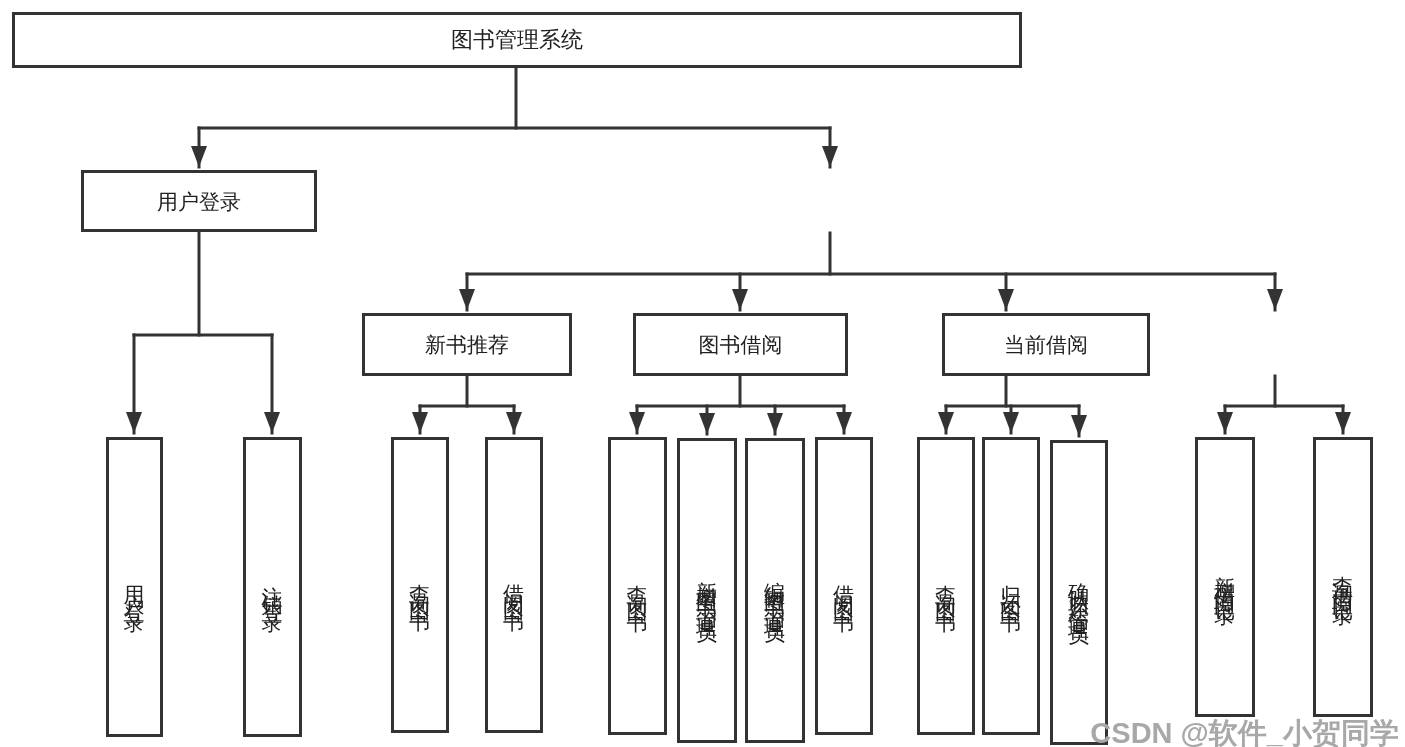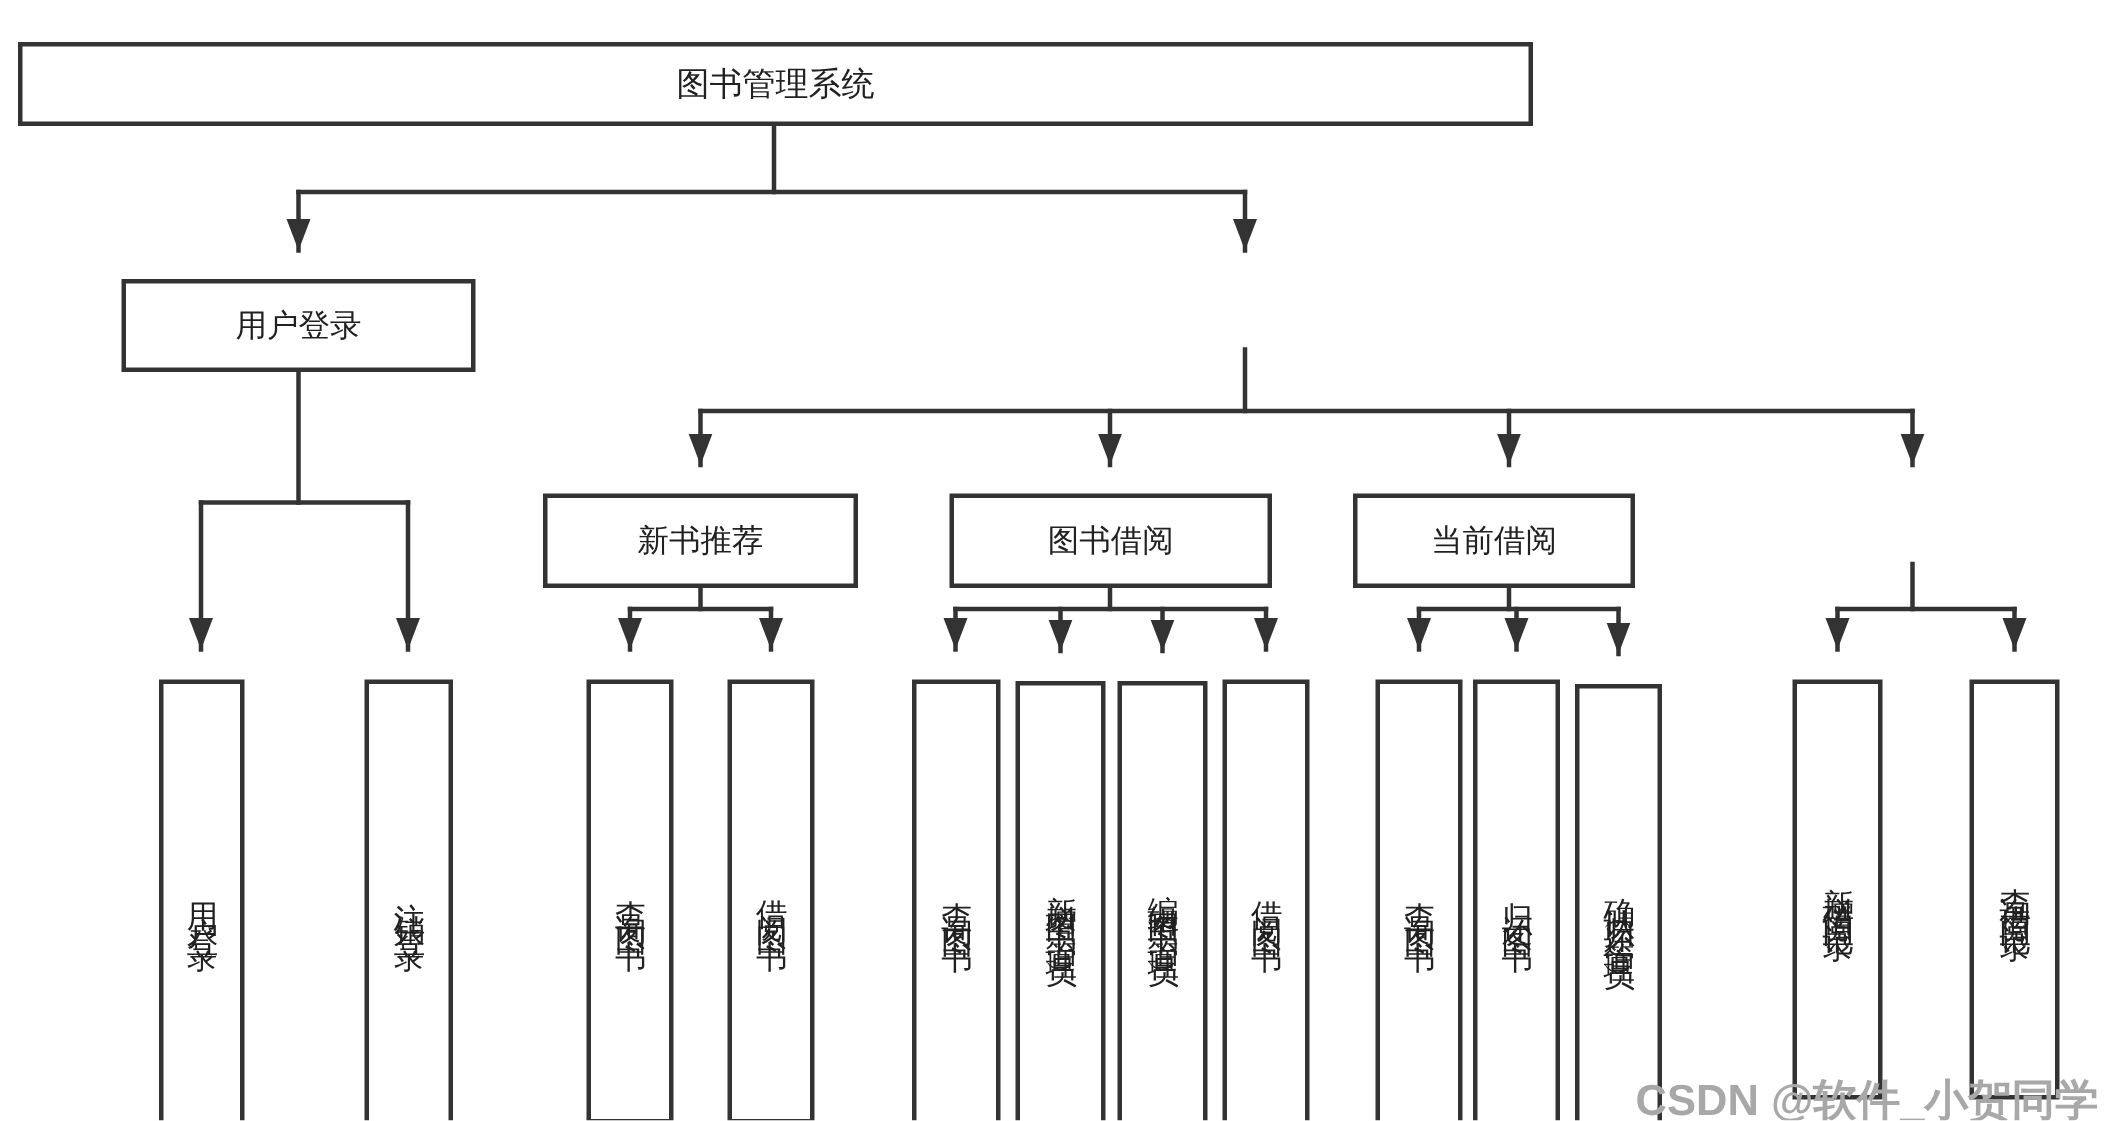--- a/index.html
+++ b/index.html
@@ -28,40 +28,39 @@
     position: absolute;
     border: 3px solid var(--border);
     background: var(--background);
     display: flex;
     align-items: center;
     justify-content: center;
     text-align: left;
     font-size: 21px;
     line-height: 1;
     color: var(--text);
-    margin-top: 16px;
   }
   .node.vert span {
     writing-mode: vertical-rl;
     text-orientation: mixed;
     letter-spacing: 9px;
     font-size: 21px;
     white-space: nowrap;
   }
   .node.tight span { letter-spacing: 6px; }
 
   
   .root      { left: 12px;  top: 12px;  width: 1010px; height: 56px; font-size: 22px; }
   
   .l2-user   { left: 81px;  top: 170px; width: 236px; height: 62px; }
   .l2-book   { left: 712px; top: 170px; width: 236px; height: 63px; }
   
   .l3-new    { left: 362px;  top: 313px; width: 210px; height: 63px; }
   .l3-borrow { left: 633px;  top: 313px; width: 215px; height: 63px; }
-  .l3-cur    { left: 902px;  top: 313px; width: 188px; height: 63px; }
+  .l3-cur    { left: 942px;  top: 313px; width: 208px; height: 63px; }
   .l3-rec    { left: 1168px; top: 313px; width: 214px; height: 63px; }
   
   .u1 { left: 106px;  top: 437px; width: 57px; height: 300px; }
   .u2 { left: 243px;  top: 437px; width: 59px; height: 300px; }
   .n1 { left: 391px;  top: 437px; width: 58px; height: 296px; }
   .n2 { left: 485px;  top: 437px; width: 58px; height: 296px; }
   .b1 { left: 608px;  top: 437px; width: 59px; height: 298px; }
   .b2 { left: 677px;  top: 438px; width: 60px; height: 305px; }
   .b3 { left: 745px;  top: 438px; width: 60px; height: 305px; }
   .b4 { left: 815px;  top: 437px; width: 58px; height: 298px; }

